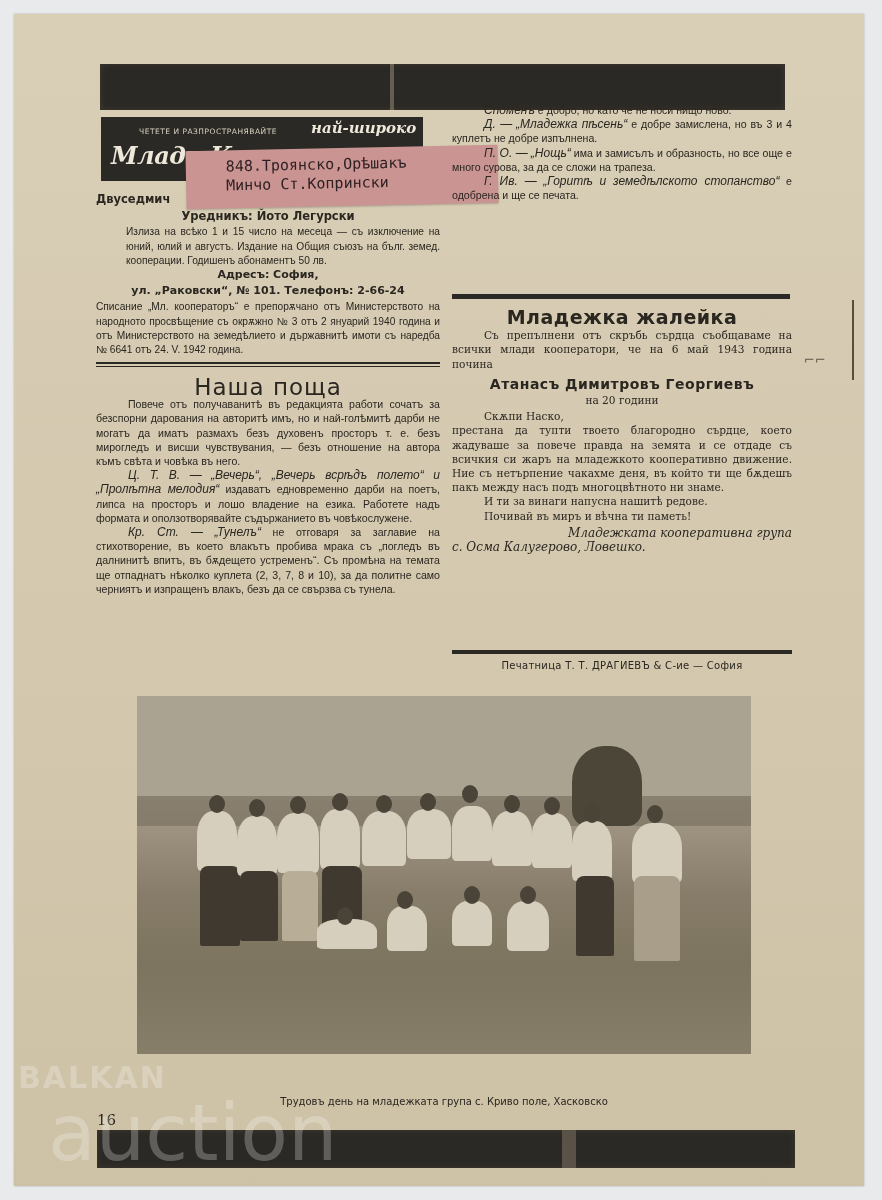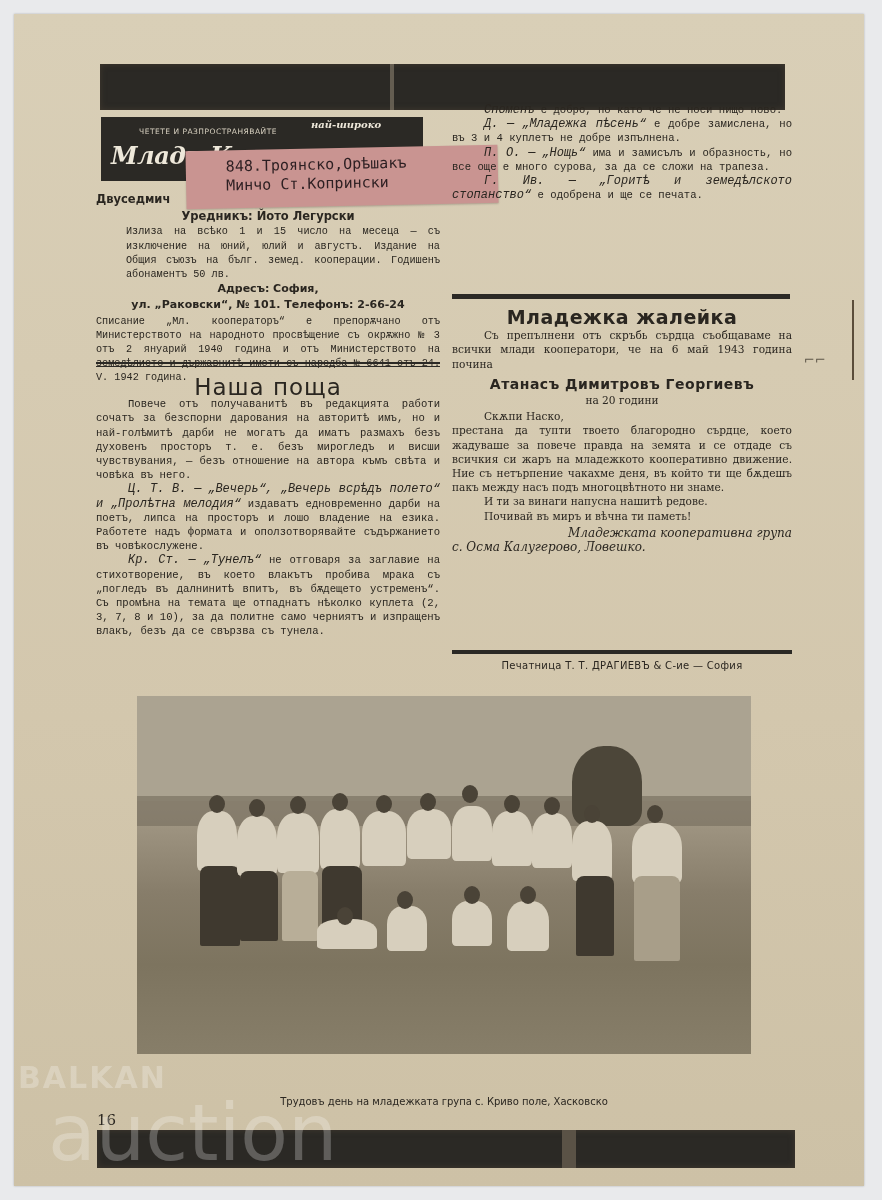--- a/index.html
+++ b/index.html
@@ -21,38 +21,38 @@
     box-shadow: inset 0 0 6px rgba(80,70,55,0.6);
   }
   .bar-top { left: 100px; top: 64px; width: 685px; height: 46px; }
   .bar-top .gap { position:absolute; left: 290px; top:0; width: 4px; height: 100%; background:#8a8070; opacity:.6;}
   .bar-bottom { left: 97px; top: 1130px; width: 698px; height: 38px; }
   .bar-bottom .gap { position:absolute; left: 465px; top:0; width: 14px; height: 100%; background:#5a5246;}
   .masthead {
     position: absolute; left: 101px; top: 117px; width: 322px; height: 64px; background:#2b2925;
   }
   .mh-small { position:absolute; left: 6px; top: 10px; font-family:"DejaVu Sans",sans-serif; font-size: 7.5px; letter-spacing: .5px; color:#d8d1c0;margin-left:32px; }
-  .mh-ital { position:absolute; left: 210px; top: 2px; font-family:"DejaVu Serif",serif; font-style:italic; font-weight:bold; font-size: 10px; color:#eee8da; }
+  .mh-ital { position:absolute; left: 210px; top: 2px; font-family:"DejaVu Serif",serif; font-style:italic; font-weight:bold; font-size: 15px; color:#eee8da; }
   .mh-logo { position:absolute; left: 10px; top: 24px; font-family:"DejaVu Serif",serif; font-style:italic; font-weight:bold; font-size: 24px; color:#eee8da; letter-spacing:-0.5px; }
   .label-sticker {
     position:absolute; left: 186px; top: 148px; width: 312px; height: 58px;
     background:#c99491; transform: rotate(-1.2deg);
     box-shadow: 0 1px 2px rgba(0,0,0,.2);
   }
   .label-sticker div { font-family: "DejaVu Sans Mono", monospace; font-size: 15px; color:#2d1f22; padding-left: 40px; line-height: 19px;}
   .label-sticker .l1 { padding-top: 7px; }
   .col { position:absolute; font-size: 10.6px; line-height: 14.2px; color:#2a2620; }
   .col-left { left: 96px; width: 344px; }
   .col-right { left: 452px; width: 340px; }
   .just { text-align: justify; }
   .center { text-align:center; }
   .indent { text-indent: 32px; }
   .ital { font-style: italic; font-size: 12px; }
   .b { font-weight: bold; font-family:"DejaVu Sans",sans-serif; }
-  .sans { font-family:Liberation Mono, monospace; }
+  .sans { font-family:Liberation Sans, sans-serif; }
   .title-big { font-family:"DejaVu Sans",sans-serif; font-size: 23px; font-weight: normal; text-align:center; letter-spacing: 1px; color:#2a2620;}
   .title-mid { font-family:"DejaVu Sans",sans-serif; font-size: 19px; font-weight: bold; text-align:center; letter-spacing: .5px; color:#2a2620;}
   .rule { position:absolute; background:#2b2925; }
   .photo {
     position:absolute; left: 137px; top: 696px; width: 614px; height: 358px;
     background: linear-gradient(180deg,#a9a08e 0%,#a59b88 30%,#877d6a 55%,#7d745f 75%,#877e69 100%);
     overflow:hidden;
   }
   .photo .sky { position:absolute; left:0; top:0; width:100%; height: 105px; background:#aba391; }
   .photo .horizon { position:absolute; left:0; top:100px; width:100%; height:30px; background:#7b7262; opacity:.7; }

